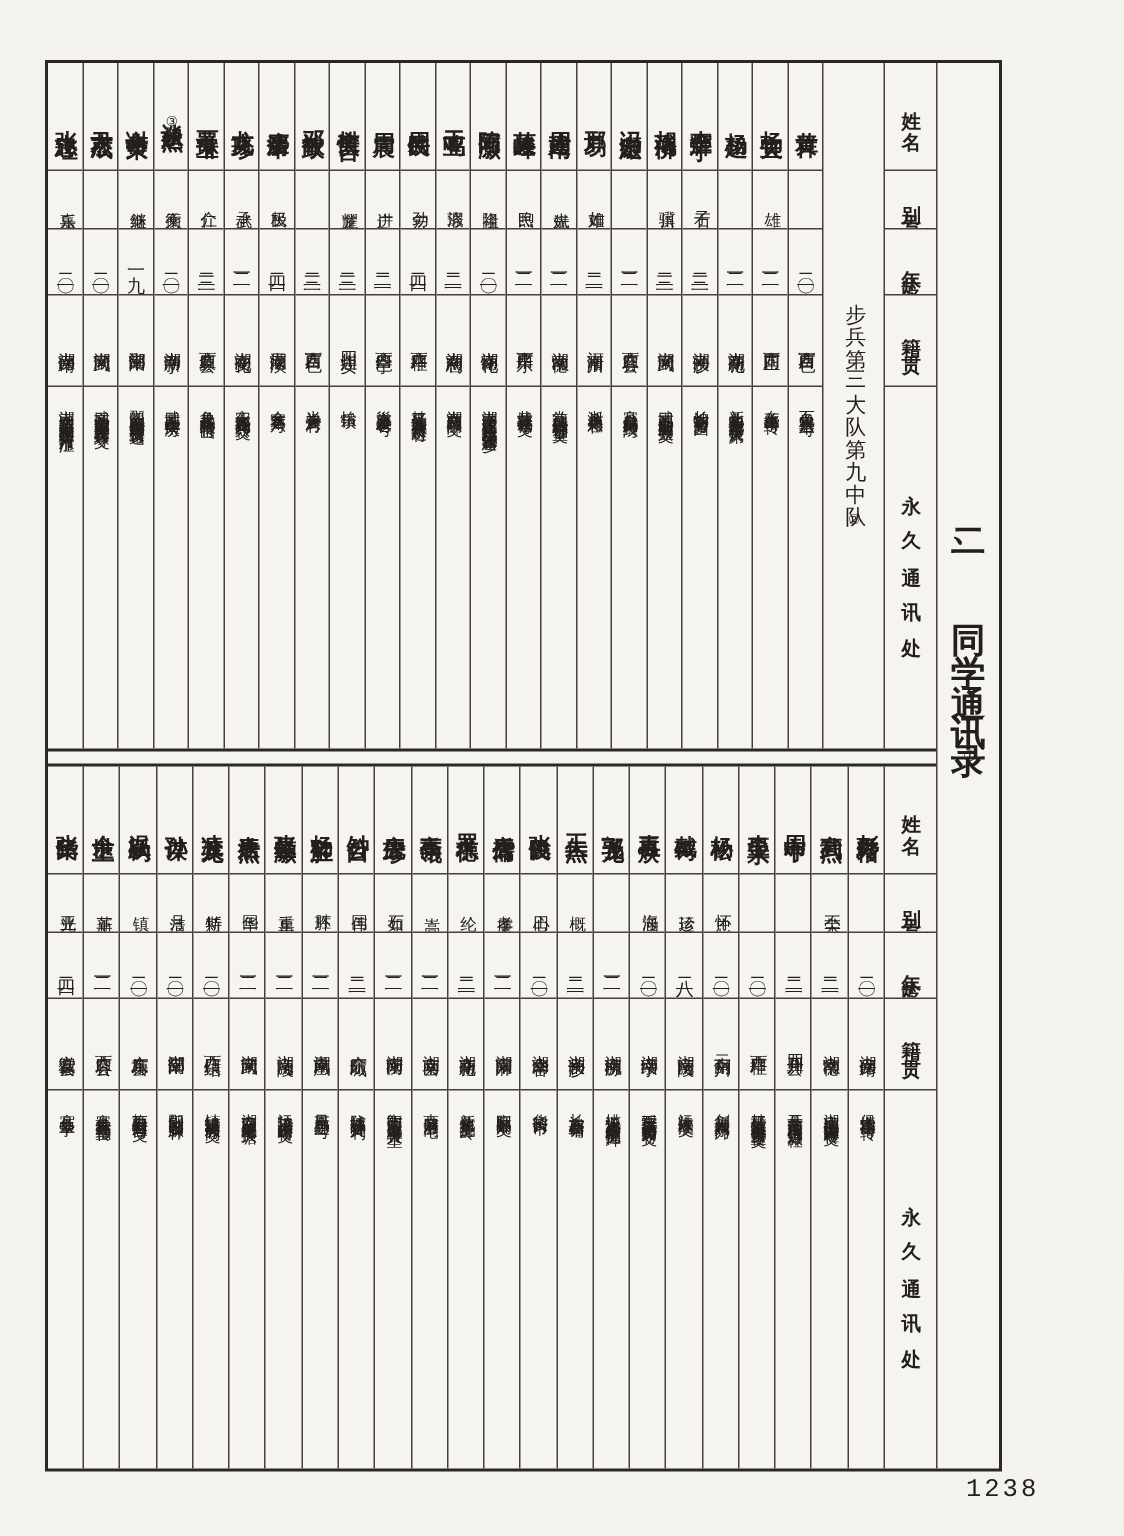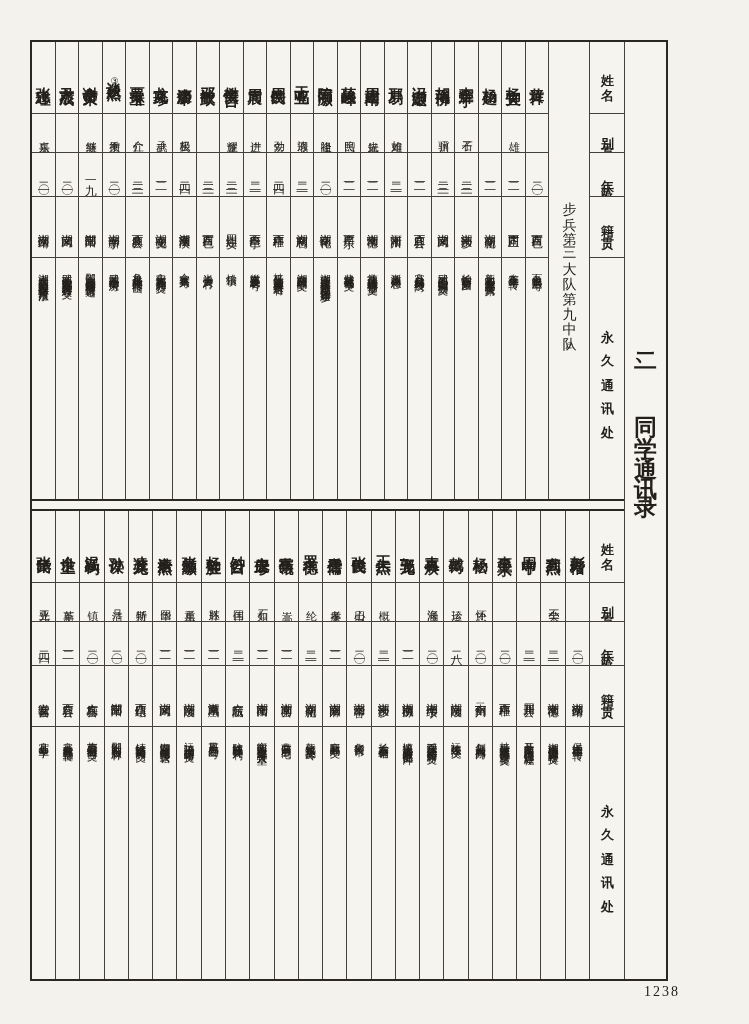--- a/index.html
+++ b/index.html
@@ -75,22 +75,22 @@
   .unit-cell{
     flex:1;border-bottom:none;
     writing-mode:vertical-rl;text-orientation:upright;
     display:flex;justify-content:center;align-items:center;
     font-size:14px;letter-spacing:15px;line-height:1;
     overflow:hidden;
   }
   .note{font-size:9px;letter-spacing:0;font-weight:normal;}
   .page-number{
     position:absolute;left:644px;top:984px;
-    font-size:14px;letter-spacing:2px;
-    font-family:Liberation Serif, serif;
+    font-size:17px;letter-spacing:2px;
+    font-family:Liberation Mono, monospace;
   }
 </style>
 </head>
 <body>
 
 <div class="page">
   <div class="sheet">
 
     <div class="col title-col">
       <div class="title-text"><span>二、同学通讯录</span><span class="title-note">①</span></div>

